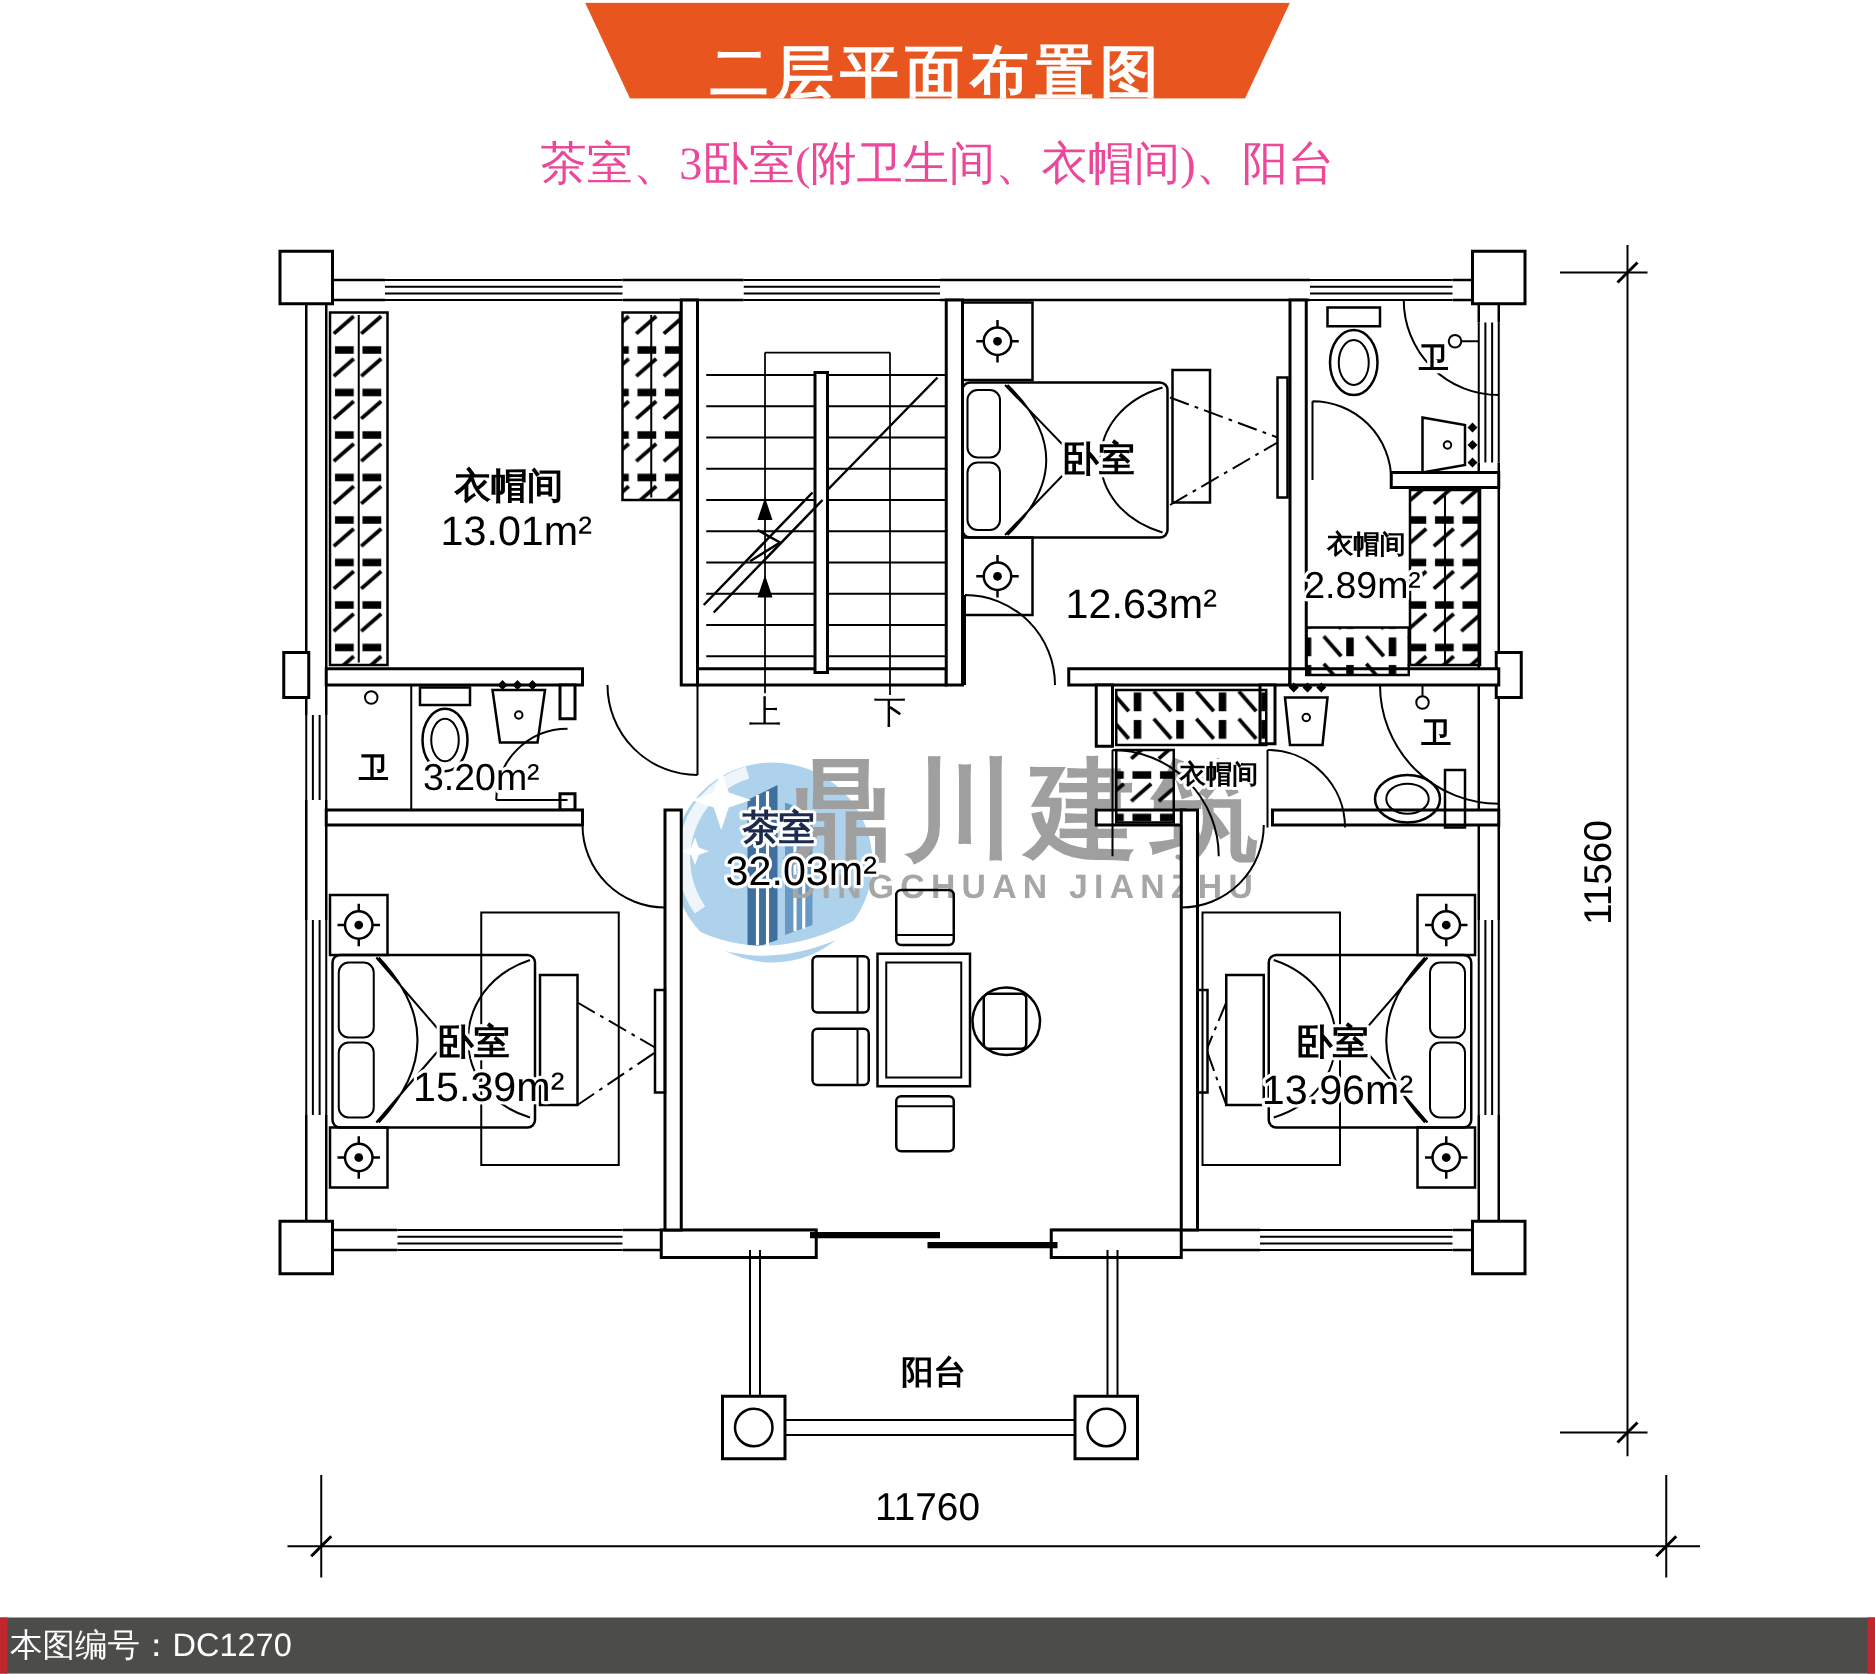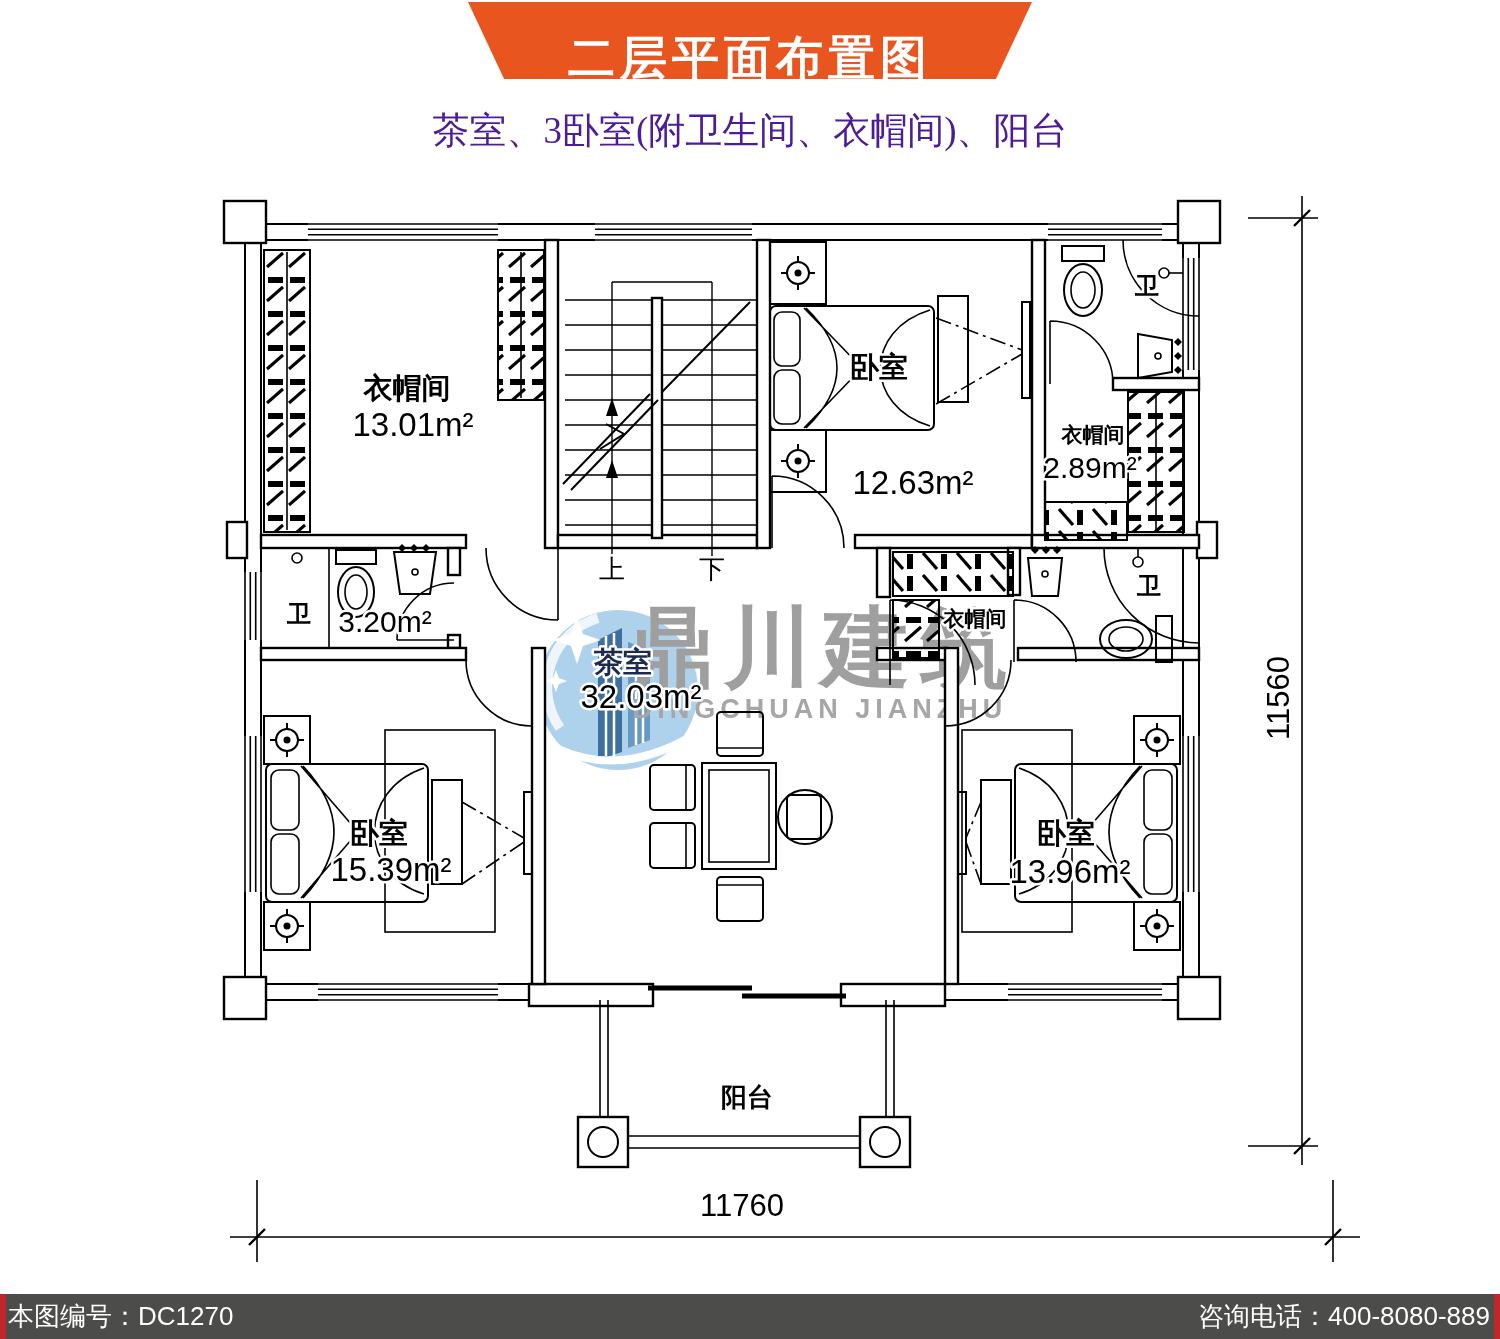--- a/index.html
+++ b/index.html
@@ -4,21 +4,21 @@
 <style>
   html,body{margin:0;padding:0;background:#fff;}
   body{position:relative;width:1500px;height:1339px;overflow:hidden;
        font-family:"Liberation Sans","DejaVu Sans",sans-serif;}
   .banner{position:absolute;left:468px;top:2px;width:564px;height:77px;
           background:#E8551E;clip-path:polygon(0 0,100% 0,93.6% 100%,6.4% 100%);
           display:flex;align-items:center;justify-content:center;}
   .banner-title{color:#fff;font-size:47px;font-weight:bold;letter-spacing:5px;margin-top:36px;}
   .subtitle{position:absolute;left:0;top:106px;width:100%;text-align:center;
             font-family:"Liberation Serif","DejaVu Serif",serif;
-            font-size:37px;color:#4c1d95;}
+            font-size:37px;color:#ec4899;}
   .footer{position:absolute;left:0;top:1294px;width:100%;height:45px;background:#4C4C4A;
           display:flex;align-items:center;justify-content:space-between;
           padding:0 10px 0 8px;box-sizing:border-box;}
   .footer span{color:#fff;font-size:26px;white-space:nowrap;}
   .footer-accent{position:absolute;top:0;bottom:0;width:6px;background:#C0272D;}
   .fa-left{left:0;} .fa-right{right:0;}
   svg{position:absolute;left:0;top:0;}
   svg .w{fill:#fff;stroke:#000;stroke-width:2.4;}
   svg .ln{stroke:#000;stroke-width:2;fill:none;}
   svg .tn{stroke:#000;stroke-width:1.6;fill:none;}
@@ -310,15 +310,14 @@
     <text class="ra" x="391" y="881">15.39m²</text>
     <text class="rl" x="1066" y="843">卧室</text>
     <text class="ra" x="1070" y="883">13.96m²</text>
     <text class="rb" x="747" y="1106">阳台</text>
   </g>
 </svg>
 
 <div class="footer">
   <div class="footer-accent fa-left"></div>
   <span>本图编号：DC1270</span>
-  <span>咨询电话：400-8080-889</span>
   <div class="footer-accent fa-right"></div>
 </div>
 
 </body></html>

